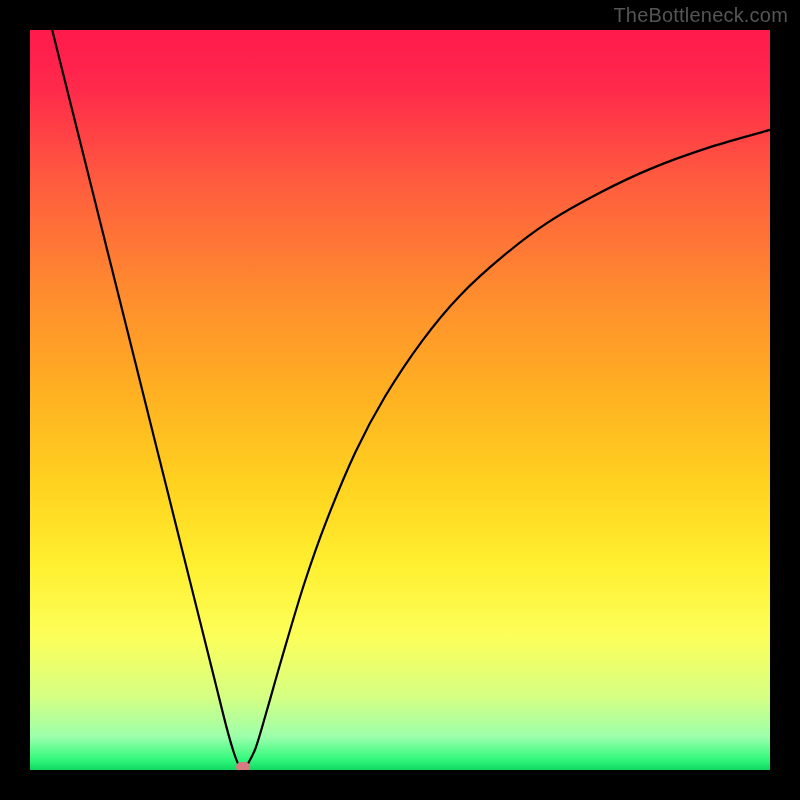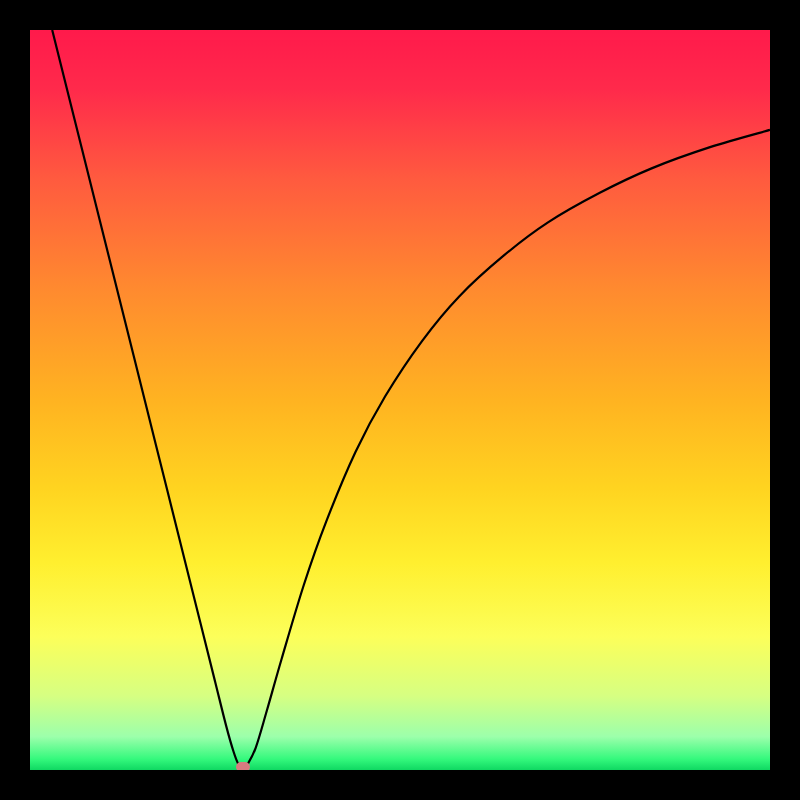--- a/index.html
+++ b/index.html
@@ -49,20 +49,21 @@
     height: 10px;
     border-radius: 5px;
     transform: translate(-50%, -50%);
     background: #d87b80;
   }
 </style>
 </head>
 <body>
 
 <div class="frame">
+  <div class="watermark">TheBottleneck.com</div>
   <div class="plot-area">
     <svg class="gradient" width="740" height="740" viewBox="0 0 740 740" preserveAspectRatio="none">
       <defs>
         <linearGradient id="bg" x1="0" y1="0" x2="0" y2="1">
             <stop offset="0.00%" stop-color="#ff1a4b"></stop>
             <stop offset="8.00%" stop-color="#ff2a4b"></stop>
             <stop offset="20.00%" stop-color="#ff5a3f"></stop>
             <stop offset="35.00%" stop-color="#ff8a2f"></stop>
             <stop offset="50.00%" stop-color="#ffb321"></stop>
             <stop offset="62.00%" stop-color="#ffd420"></stop>

